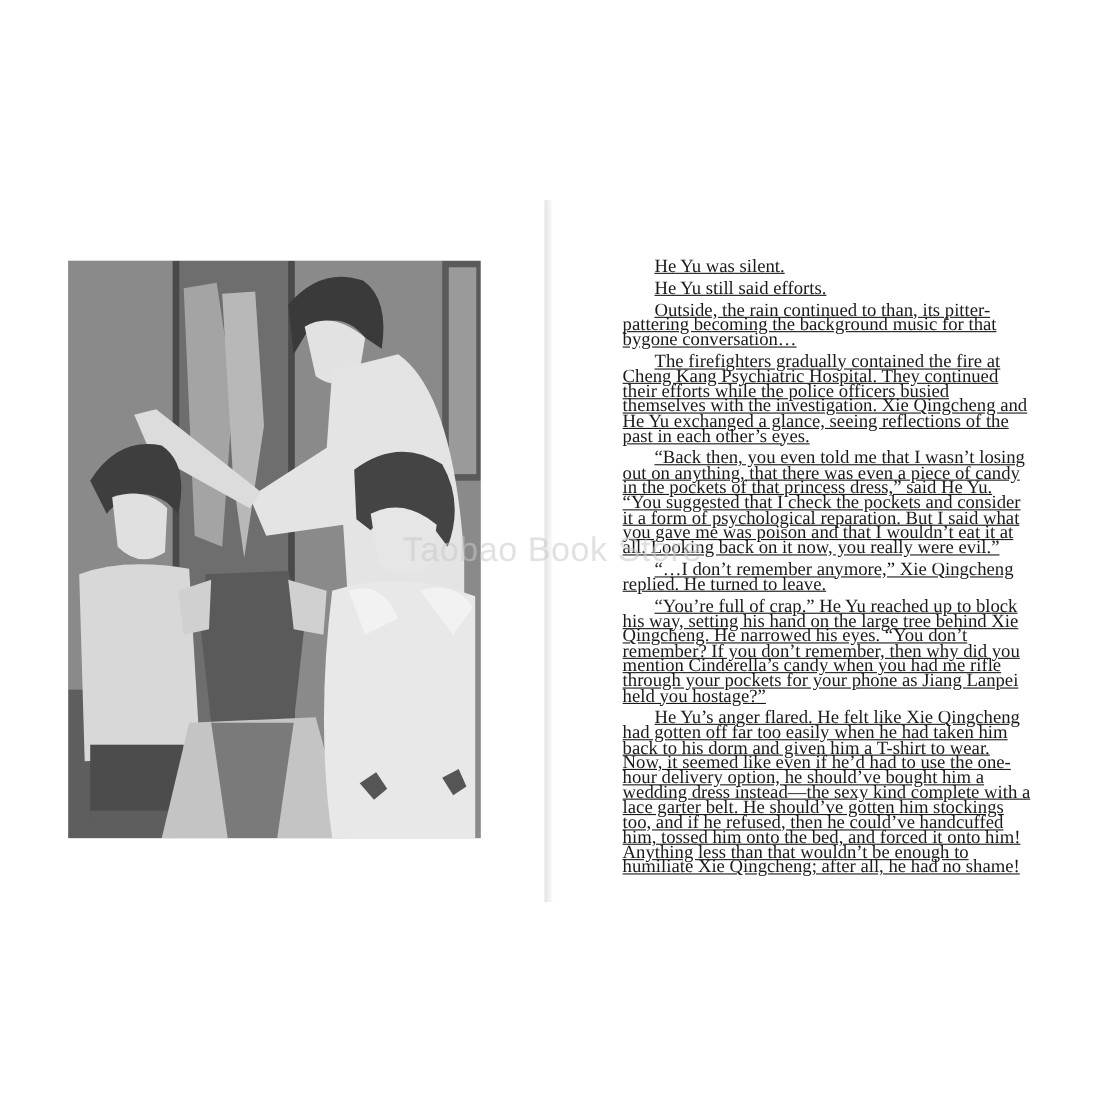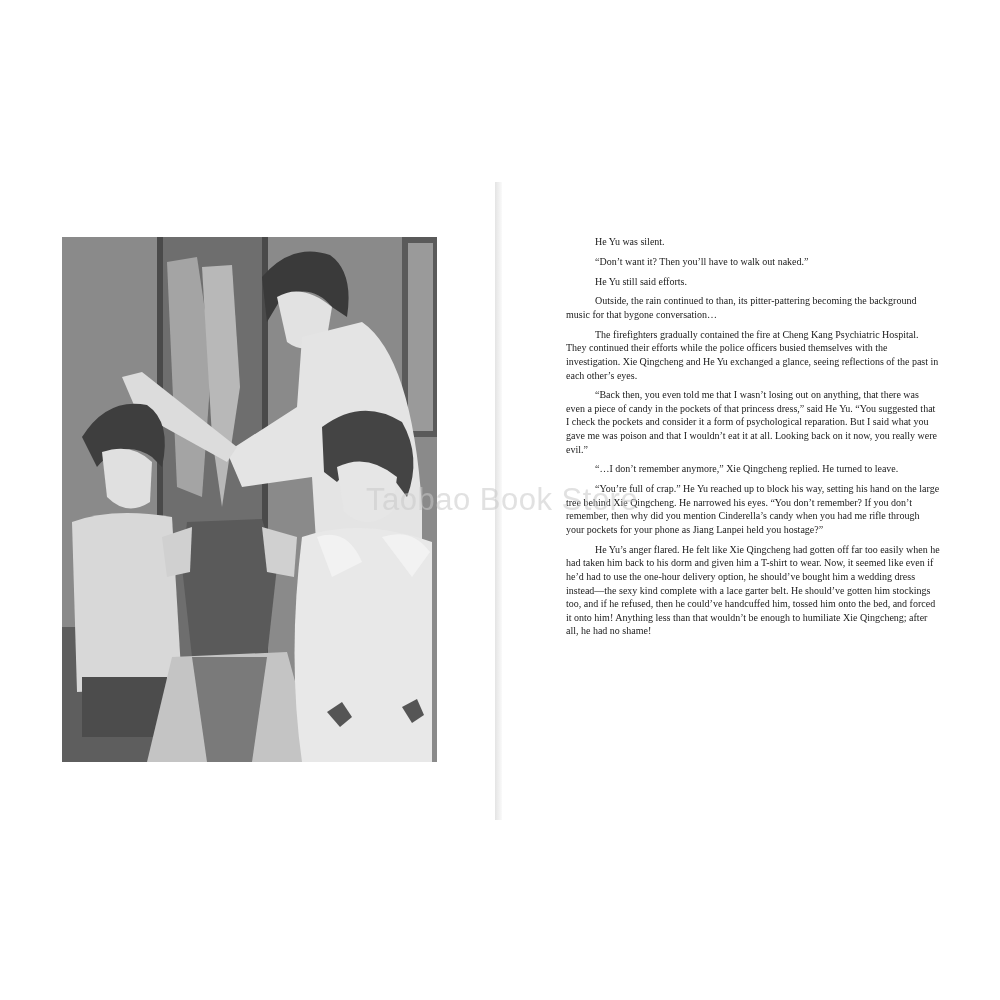--- a/index.html
+++ b/index.html
@@ -13,21 +13,21 @@
       position: absolute; left: 62px; top: 237px; width: 375px; height: 525px;
       background: #8c8c8c; overflow: hidden;
     }
     .illustration svg { display: block; width: 100%; height: 100%; }
     .spine {
       position: absolute; left: 495px; top: 182px; width: 7px; height: 638px;
       background: linear-gradient(to right, #e4e4e4, #f1f1f1 60%, #fafafa);
     }
     .text-page {
       position: absolute; left: 566px; top: 235px; width: 374px;
-      font-size: 10px; line-height: 13.6px; color: #1a1a1a;
+      font-size: 17px; line-height: 13.6px; color: #1a1a1a; text-decoration: underline;
     }
     .text-page p { margin: 0 0 6.2px 0; text-indent: 29px; }
     .text-page p.scene-break { }
     .watermark {
       position: absolute; left: 366px; top: 482px;
       font-family: "Liberation Sans", "DejaVu Sans", sans-serif;
       font-size: 31px; color: rgba(200,200,200,0.55); letter-spacing: 0.5px;
       white-space: nowrap; pointer-events: none;
     }
   </style>
@@ -77,21 +77,20 @@
       <path d="M320 300 Q350 290 368 315 L350 340 Z" fill="#f2f2f2"></path>
       <path d="M265 475 L280 465 L290 480 L278 490 Z" fill="#555555"></path>
       <path d="M340 470 L355 462 L362 478 L350 486 Z" fill="#555555"></path>
     </svg>
   </div>
 
   <div class="spine"></div>
 
   <div class="text-page">
     <p>He Yu was silent.</p>
-    <p>“Don’t want it? Then you’ll have to walk out naked.”</p>
     <p>He Yu still said efforts.</p>
     <p>Outside, the rain continued to than, its pitter-pattering becoming the background music for that bygone conversation…</p>
     <p class="scene-break">The firefighters gradually contained the fire at Cheng Kang Psychiatric Hospital. They continued their efforts while the police officers busied themselves with the investigation. Xie Qingcheng and He Yu exchanged a glance, seeing reflections of the past in each other’s eyes.</p>
     <p>“Back then, you even told me that I wasn’t losing out on anything, that there was even a piece of candy in the pockets of that princess dress,” said He Yu. “You suggested that I check the pockets and consider it a form of psychological reparation. But I said what you gave me was poison and that I wouldn’t eat it at all. Looking back on it now, you really were evil.”</p>
     <p>“…I don’t remember anymore,” Xie Qingcheng replied. He turned to leave.</p>
     <p>“You’re full of crap.” He Yu reached up to block his way, setting his hand on the large tree behind Xie Qingcheng. He narrowed his eyes. “You don’t remember? If you don’t remember, then why did you mention Cinderella’s candy when you had me rifle through your pockets for your phone as Jiang Lanpei held you hostage?”</p>
     <p>He Yu’s anger flared. He felt like Xie Qingcheng had gotten off far too easily when he had taken him back to his dorm and given him a T-shirt to wear. Now, it seemed like even if he’d had to use the one-hour delivery option, he should’ve bought him a wedding dress instead—the sexy kind complete with a lace garter belt. He should’ve gotten him stockings too, and if he refused, then he could’ve handcuffed him, tossed him onto the bed, and forced it onto him! Anything less than that wouldn’t be enough to humiliate Xie Qingcheng; after all, he had no shame!</p>
   </div>
 
   <div class="watermark">Taobao Book Store</div>

